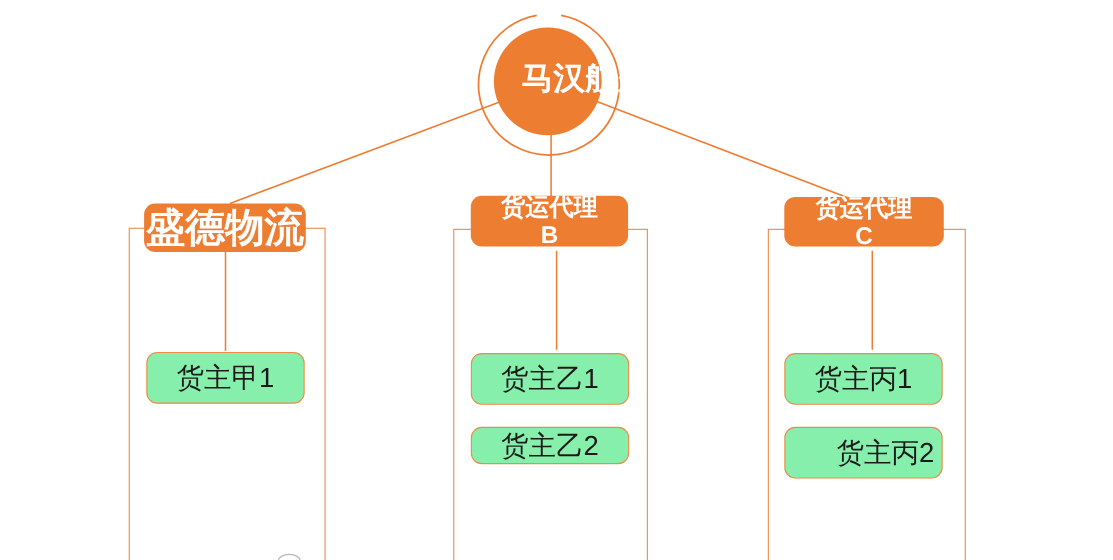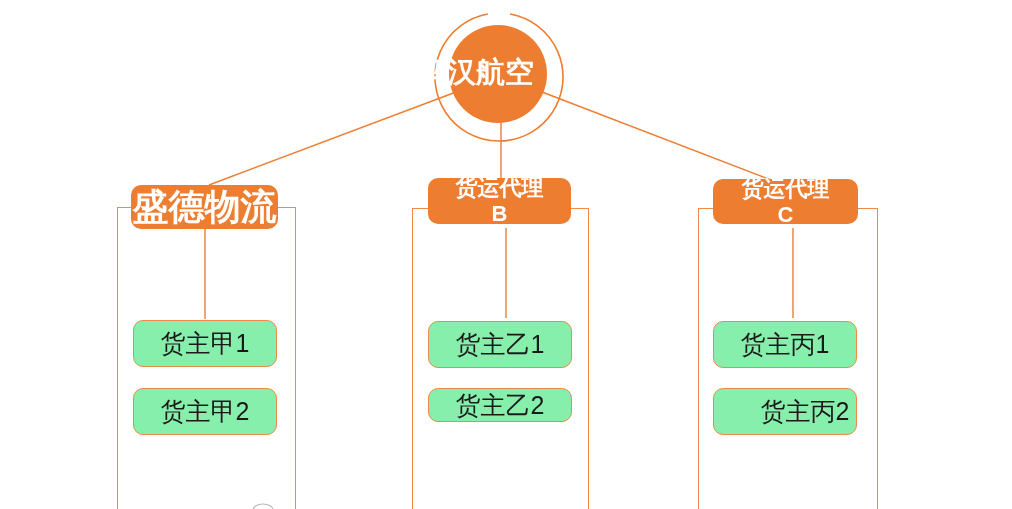--- a/index.html
+++ b/index.html
@@ -47,21 +47,21 @@
     justify-content:center;
     color:#1a1a1a;
     font-size:25px;
     box-sizing:border-box;
     white-space:nowrap;
   }
   .root-label{
     position:absolute;
     left:418px;top:57px;width:172px;
     z-index:4;
-    text-align:left;
+    text-align:right;
     color:#ffffff;
     font-size:29px;
     font-weight:bold;
     line-height:31px;
     white-space:nowrap;
   }
 </style>
 </head>
 <body>
 
@@ -100,21 +100,20 @@
     <div class="ln">货运代理</div>
     <div class="ln">B</div>
   </div>
 
   <div class="glabel twoline" style="left:713px;top:183px;width:145px;height:45px;">
     <div class="ln">货运代理</div>
     <div class="ln">C</div>
   </div>
 
   <div class="child" style="left:133px;top:320px;width:144px;height:47px;">货主甲1</div>
-  <div class="child" style="left:133px;top:388px;width:144px;height:47px;">货主甲2</div>
 
   <div class="child" style="left:428px;top:321px;width:144px;height:47px;">货主乙1</div>
   <div class="child" style="left:428px;top:388px;width:144px;height:34px;">货主乙2</div>
 
   <div class="child" style="left:713px;top:321px;width:144px;height:47px;">货主丙1</div>
   <div class="child" style="left:713px;top:388px;width:144px;height:47px;padding-left:40px;">货主丙2</div>
 
 </div>
 
 </body></html>

